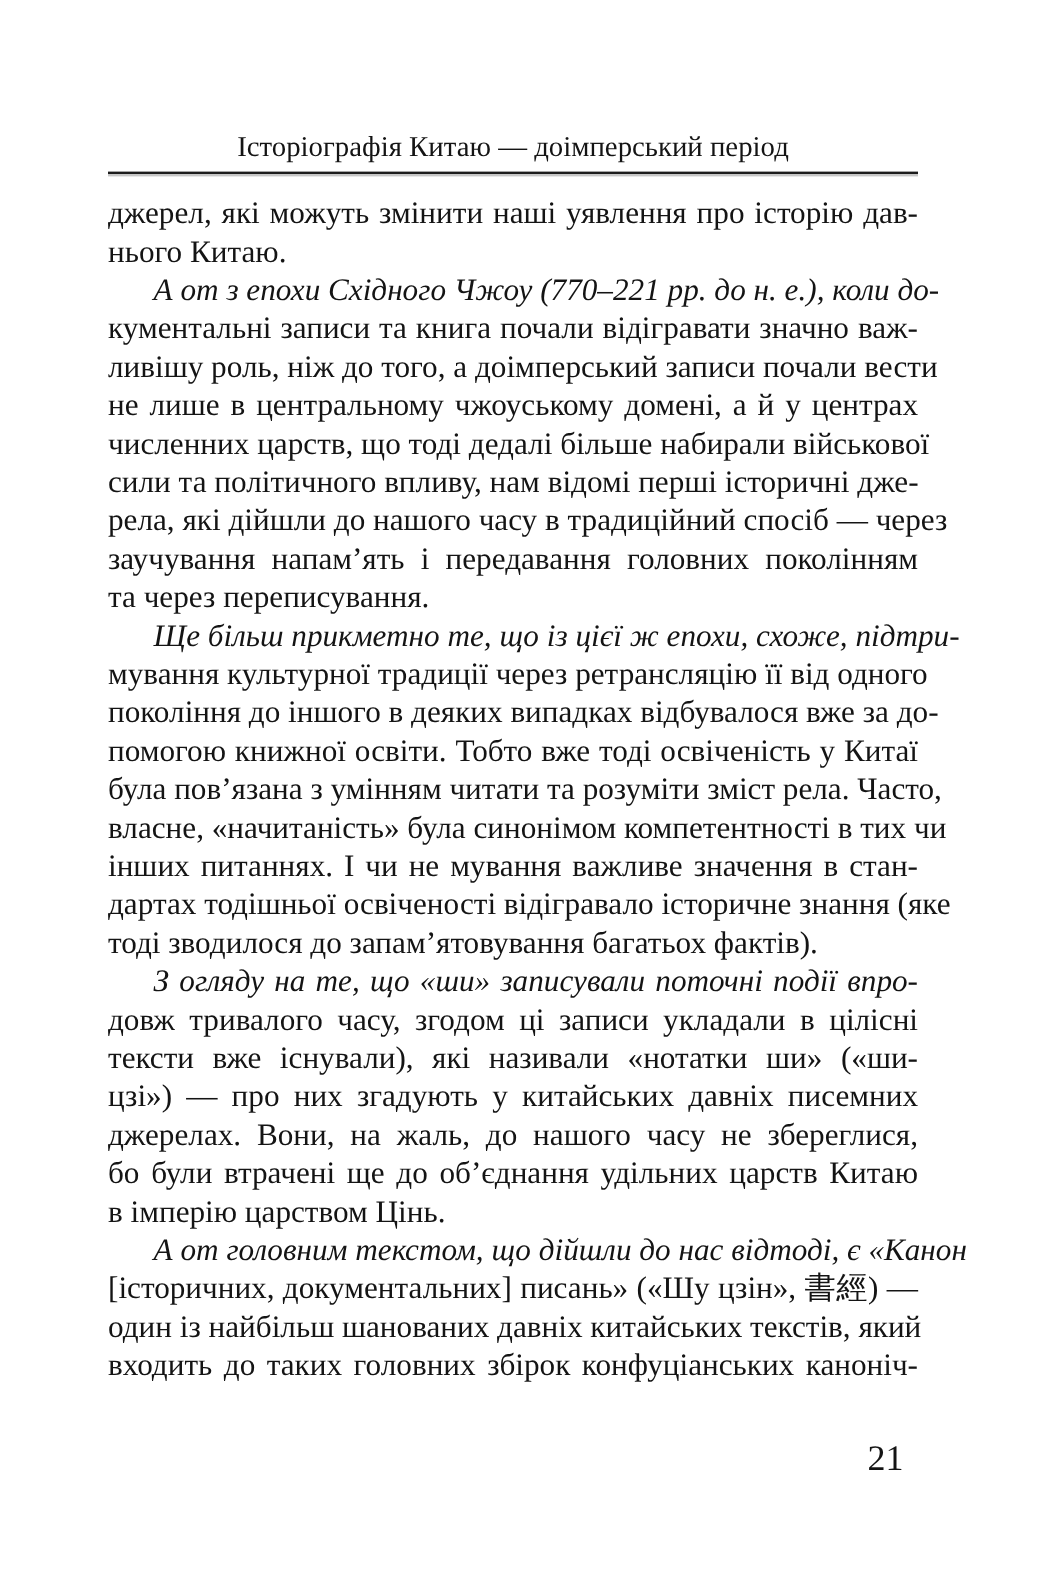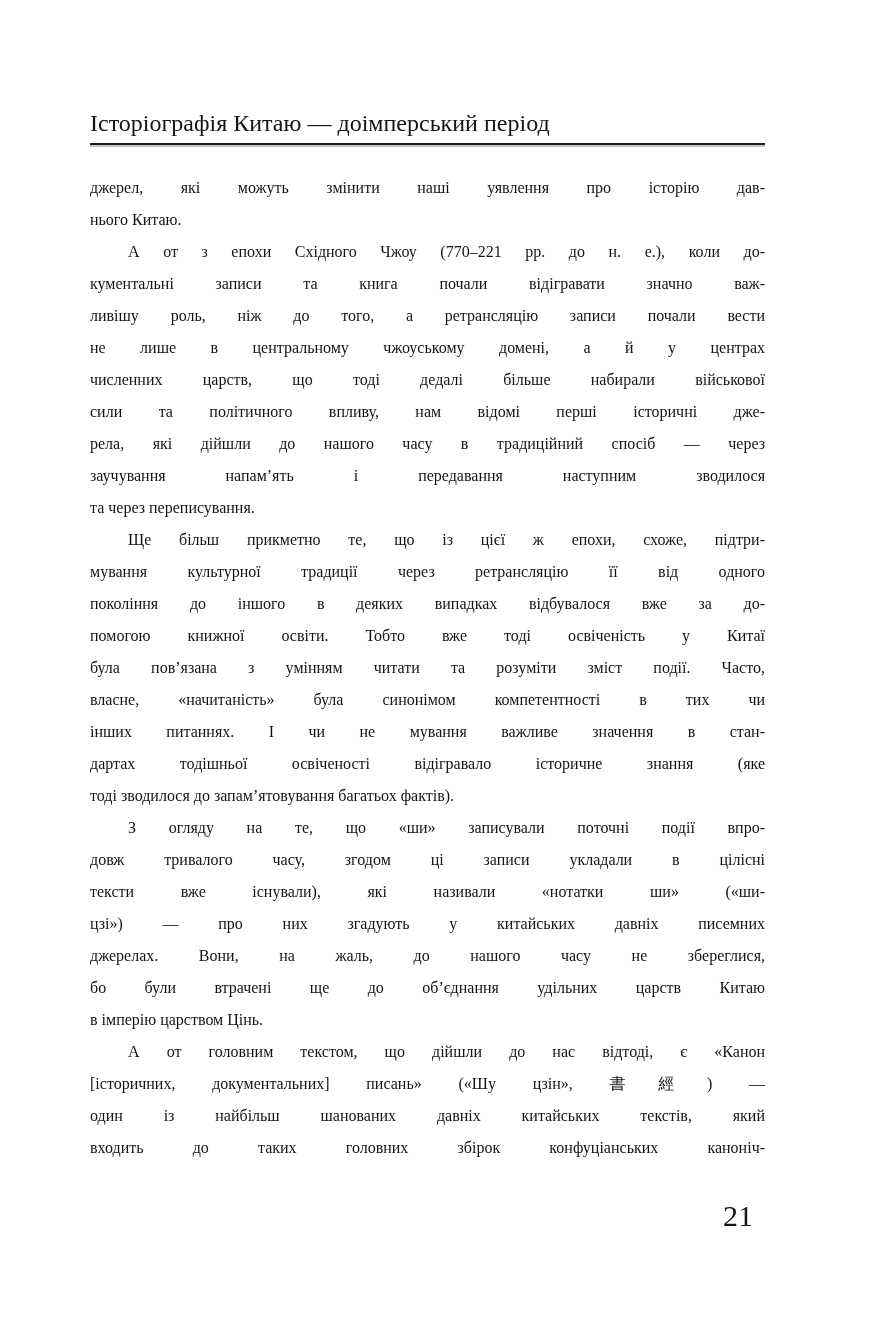--- a/index.html
+++ b/index.html
@@ -15,51 +15,50 @@
     background: #ffffff;
     font-family: "Liberation Serif", "DejaVu Serif", serif;
     color: #141414;
     overflow: hidden;
   }
   .running-header {
     position: absolute;
     top: 109px;
     left: 90px;
     width: 675px;
-    text-align: left;
+    text-align: center;
     font-size: 24px;
     line-height: 28px;
     white-space: nowrap;
   }
   .header-rule {
     position: absolute;
     top: 143px;
     left: 90px;
     width: 675px;
     height: 0;
     border-top: 2px solid #1c1c1c;
     box-shadow: 0 2px 0 rgba(28,28,28,0.25);
   }
   .text-block {
     position: absolute;
     top: 162px;
     left: 90px;
     width: 675px;
-    font-size: 16px;
-    margin-top: 10px;
+    font-size: 26px;
   }
   .para { margin: 0; padding: 0; }
   .line {
     line-height: 32px;
     height: 32px;
     text-align: justify;
     text-align-last: justify;
     white-space: nowrap; 
   }
-  .line.first-indent { text-indent: 38px; }
+  .line.first-indent { text-indent: 38px; font-style: italic; }
   .line.para-end {
     text-align: center;
     text-align-last: left;
   }
   .page-number {
     position: absolute;
     top: 1200px;
     left: 90px;
     width: 663px;
     text-align: right;
@@ -76,34 +75,34 @@
   <div class="header-rule"></div>
 
   <div class="text-block">
       <div class="para">
         <div class="line">джерел, які можуть змінити наші уявлення про історію дав-</div>
         <div class="line para-end">нього Китаю.</div>
       </div>
       <div class="para">
         <div class="line first-indent">А от з епохи Східного Чжоу (770–221 рр. до н. е.), коли до-</div>
         <div class="line">кументальні записи та книга почали відігравати значно важ-</div>
-        <div class="line">ливішу роль, ніж до того, а ретрансляцію записи почали вести</div>
+        <div class="line">ливішу роль, ніж до того, а доімперський записи почали вести</div>
         <div class="line">не лише в центральному чжоуському домені, а й у центрах</div>
         <div class="line">численних царств, що тоді дедалі більше набирали військової</div>
         <div class="line">сили та політичного впливу, нам відомі перші історичні дже-</div>
         <div class="line">рела, які дійшли до нашого часу в традиційний спосіб — через</div>
-        <div class="line">заучування напам’ять і передавання наступним зводилося</div>
+        <div class="line">заучування напам’ять і передавання головних поколінням</div>
         <div class="line para-end">та через переписування.</div>
       </div>
       <div class="para">
         <div class="line first-indent">Ще більш прикметно те, що із цієї ж епохи, схоже, підтри-</div>
         <div class="line">мування культурної традиції через ретрансляцію її від одного</div>
         <div class="line">покоління до іншого в деяких випадках відбувалося вже за до-</div>
         <div class="line">помогою книжної освіти. Тобто вже тоді освіченість у Китаї</div>
-        <div class="line">була пов’язана з умінням читати та розуміти зміст події. Часто,</div>
+        <div class="line">була пов’язана з умінням читати та розуміти зміст рела. Часто,</div>
         <div class="line">власне, «начитаність» була синонімом компетентності в тих чи</div>
         <div class="line">інших питаннях. І чи не мування важливе значення в стан-</div>
         <div class="line">дартах тодішньої освіченості відігравало історичне знання (яке</div>
         <div class="line para-end">тоді зводилося до запам’ятовування багатьох фактів).</div>
       </div>
       <div class="para">
         <div class="line first-indent">З огляду на те, що «ши» записували поточні події впро-</div>
         <div class="line">довж тривалого часу, згодом ці записи укладали в цілісні</div>
         <div class="line">тексти вже існували), які називали «нотатки ши» («ши-</div>
         <div class="line">цзі») — про них згадують у китайських давніх писемних</div>

